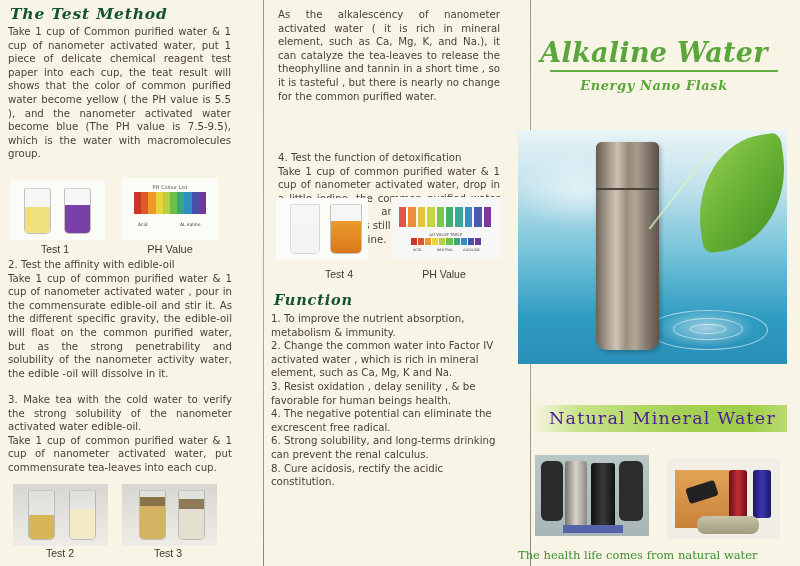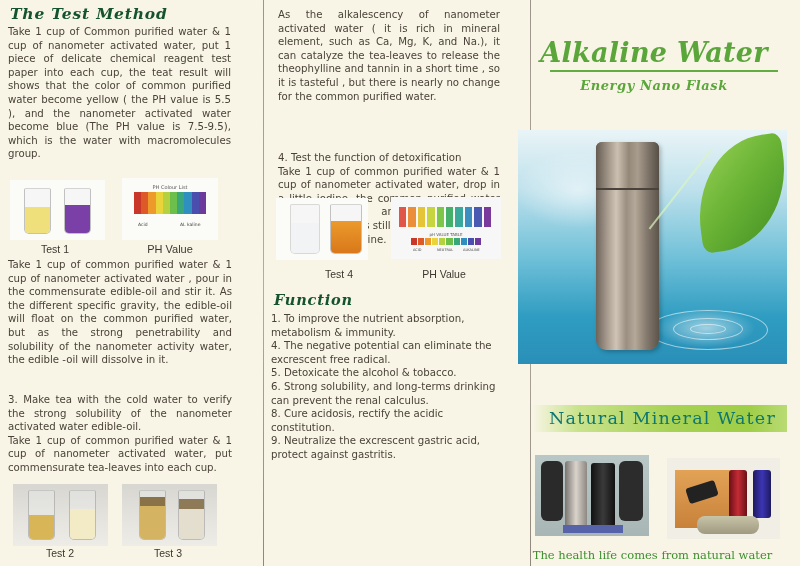--- a/index.html
+++ b/index.html
@@ -100,25 +100,25 @@
     transform: rotate(-8deg);
   }
   .leaf-vein { position: absolute; left: 192px; top: 20px; width: 2px; height: 100px; background: rgba(220,245,190,0.7); transform: rotate(38deg); transform-origin: top; }
 
   .nmw-band {
     position: absolute; left: 14px; top: 405px; width: 255px; height: 27px;
     background: linear-gradient(90deg, rgba(248,245,230,0) 0%, #c9e38c 18%, #a7d255 55%, #9fce47 85%, #b9db74 100%);
   }
   .nmw-text {
     position: absolute; left: 20px; top: 408px; width: 249px;
-    font-family: "DejaVu Serif", serif; font-size: 17.5px; color: #0f766e;
+    font-family: "DejaVu Serif", serif; font-size: 17.5px; color: #4c1d95;
     letter-spacing: 1.2px; text-align: center;
   }
   .tagline {
-    position: absolute; left: 0; top: 548px; width: 269px; text-align: center;
+    position: absolute; left: 0; top: 548px; width: 269px; 
     font-family: "DejaVu Serif", serif; font-size: 11.5px; color: #3d8f2e;
   }
 
   .prod1 { left: 17px; top: 455px; width: 114px; height: 81px; background: linear-gradient(#b9c7c6, #a8b6b6); }
   .prod2 { left: 149px; top: 458px; width: 113px; height: 81px; background: #f1eee6; }
 </style>
 </head>
 <body>
 
 <div class="panel p1">
@@ -151,20 +151,21 @@
         <span style="background:#2f8fbf"></span>
         <span style="background:#4a4fae"></span>
         <span style="background:#6b3a9a"></span>
     </div>
     <div class="ph-lbl" style="left:16px;top:44px;">Acid</div>
     <div class="ph-lbl" style="left:58px;top:44px;">AL kaline</div>
   </div>
   <div class="cap" style="left:130px;top:243px;width:80px;font-size:11px;">PH Value</div>
 
   <div class="txt" style="left:8px;top:258px;width:224px;">
+    <p>2. Test the affinity with edible-oil</p>
     <p>Take 1 cup of common purified water &amp; 1 cup of nanometer activated water , pour in the commensurate edible-oil and stir it. As the different specific gravity, the edible-oil will float on the common purified water, but as the strong penetrability and solubility of the nanometer activity water, the edible -oil will dissolve in it.</p>
   </div>
 
   <div class="txt" style="left:8px;top:393px;width:224px;">
     <p>3. Make tea with the cold water to verify the strong solubility of the nanometer activated water edible-oil.</p>
     <p>Take 1 cup of common purified water &amp; 1 cup of nanometer activated water, put commensurate tea-leaves into each cup.</p>
   </div>
 
   <div class="photo grey-photo" style="left:13px;top:484px;width:95px;height:62px;">
     <div class="glass" style="left:15px;top:6px;width:27px;height:50px;">
@@ -235,25 +236,25 @@
     <div class="ph-lbl" style="left:22px;top:51px;font-size:3.5px;">ACID</div>
     <div class="ph-lbl" style="left:46px;top:51px;font-size:3.5px;">NEUTRAL</div>
     <div class="ph-lbl" style="left:72px;top:51px;font-size:3.5px;">ALKALINE</div>
   </div>
   <div class="cap" style="left:140px;top:268px;width:80px;">PH Value</div>
 
   <div class="heading" style="left:10px;top:291px;font-size:14.5px;">Function</div>
 
   <div class="txt" style="left:7px;top:312px;width:230px;text-align:left;">
     <p>1. To improve the nutrient absorption, metabolism &amp; immunity.</p>
+    <p>2. Change the common water into Factor IV activated water , which is rich in mineral element, such as Ca, Mg, K and Na.</p>
+    <p>3. Resist oxidation , delay senility , &amp; be favorable for human beings health.</p>
     <p>4. The negative potential can eliminate the excrescent free radical.</p>
-    <p>5. Detoxicate the alcohol &amp; tobacco.</p>
     <p>6. Strong solubility, and long-terms drinking can prevent the renal calculus.</p>
     <p>8. Cure acidosis, rectify the acidic constitution.</p>
-    <p>9. Neutralize the excrescent gastric acid, protect against gastritis.</p>
   </div>
 </div>
 
 <div class="fold f2"></div>
 
 <div class="panel p3">
   <div class="brand-title">Alkaline Water</div>
   <div class="brand-line"></div>
   <div class="brand-sub">Energy Nano Flask</div>
 

